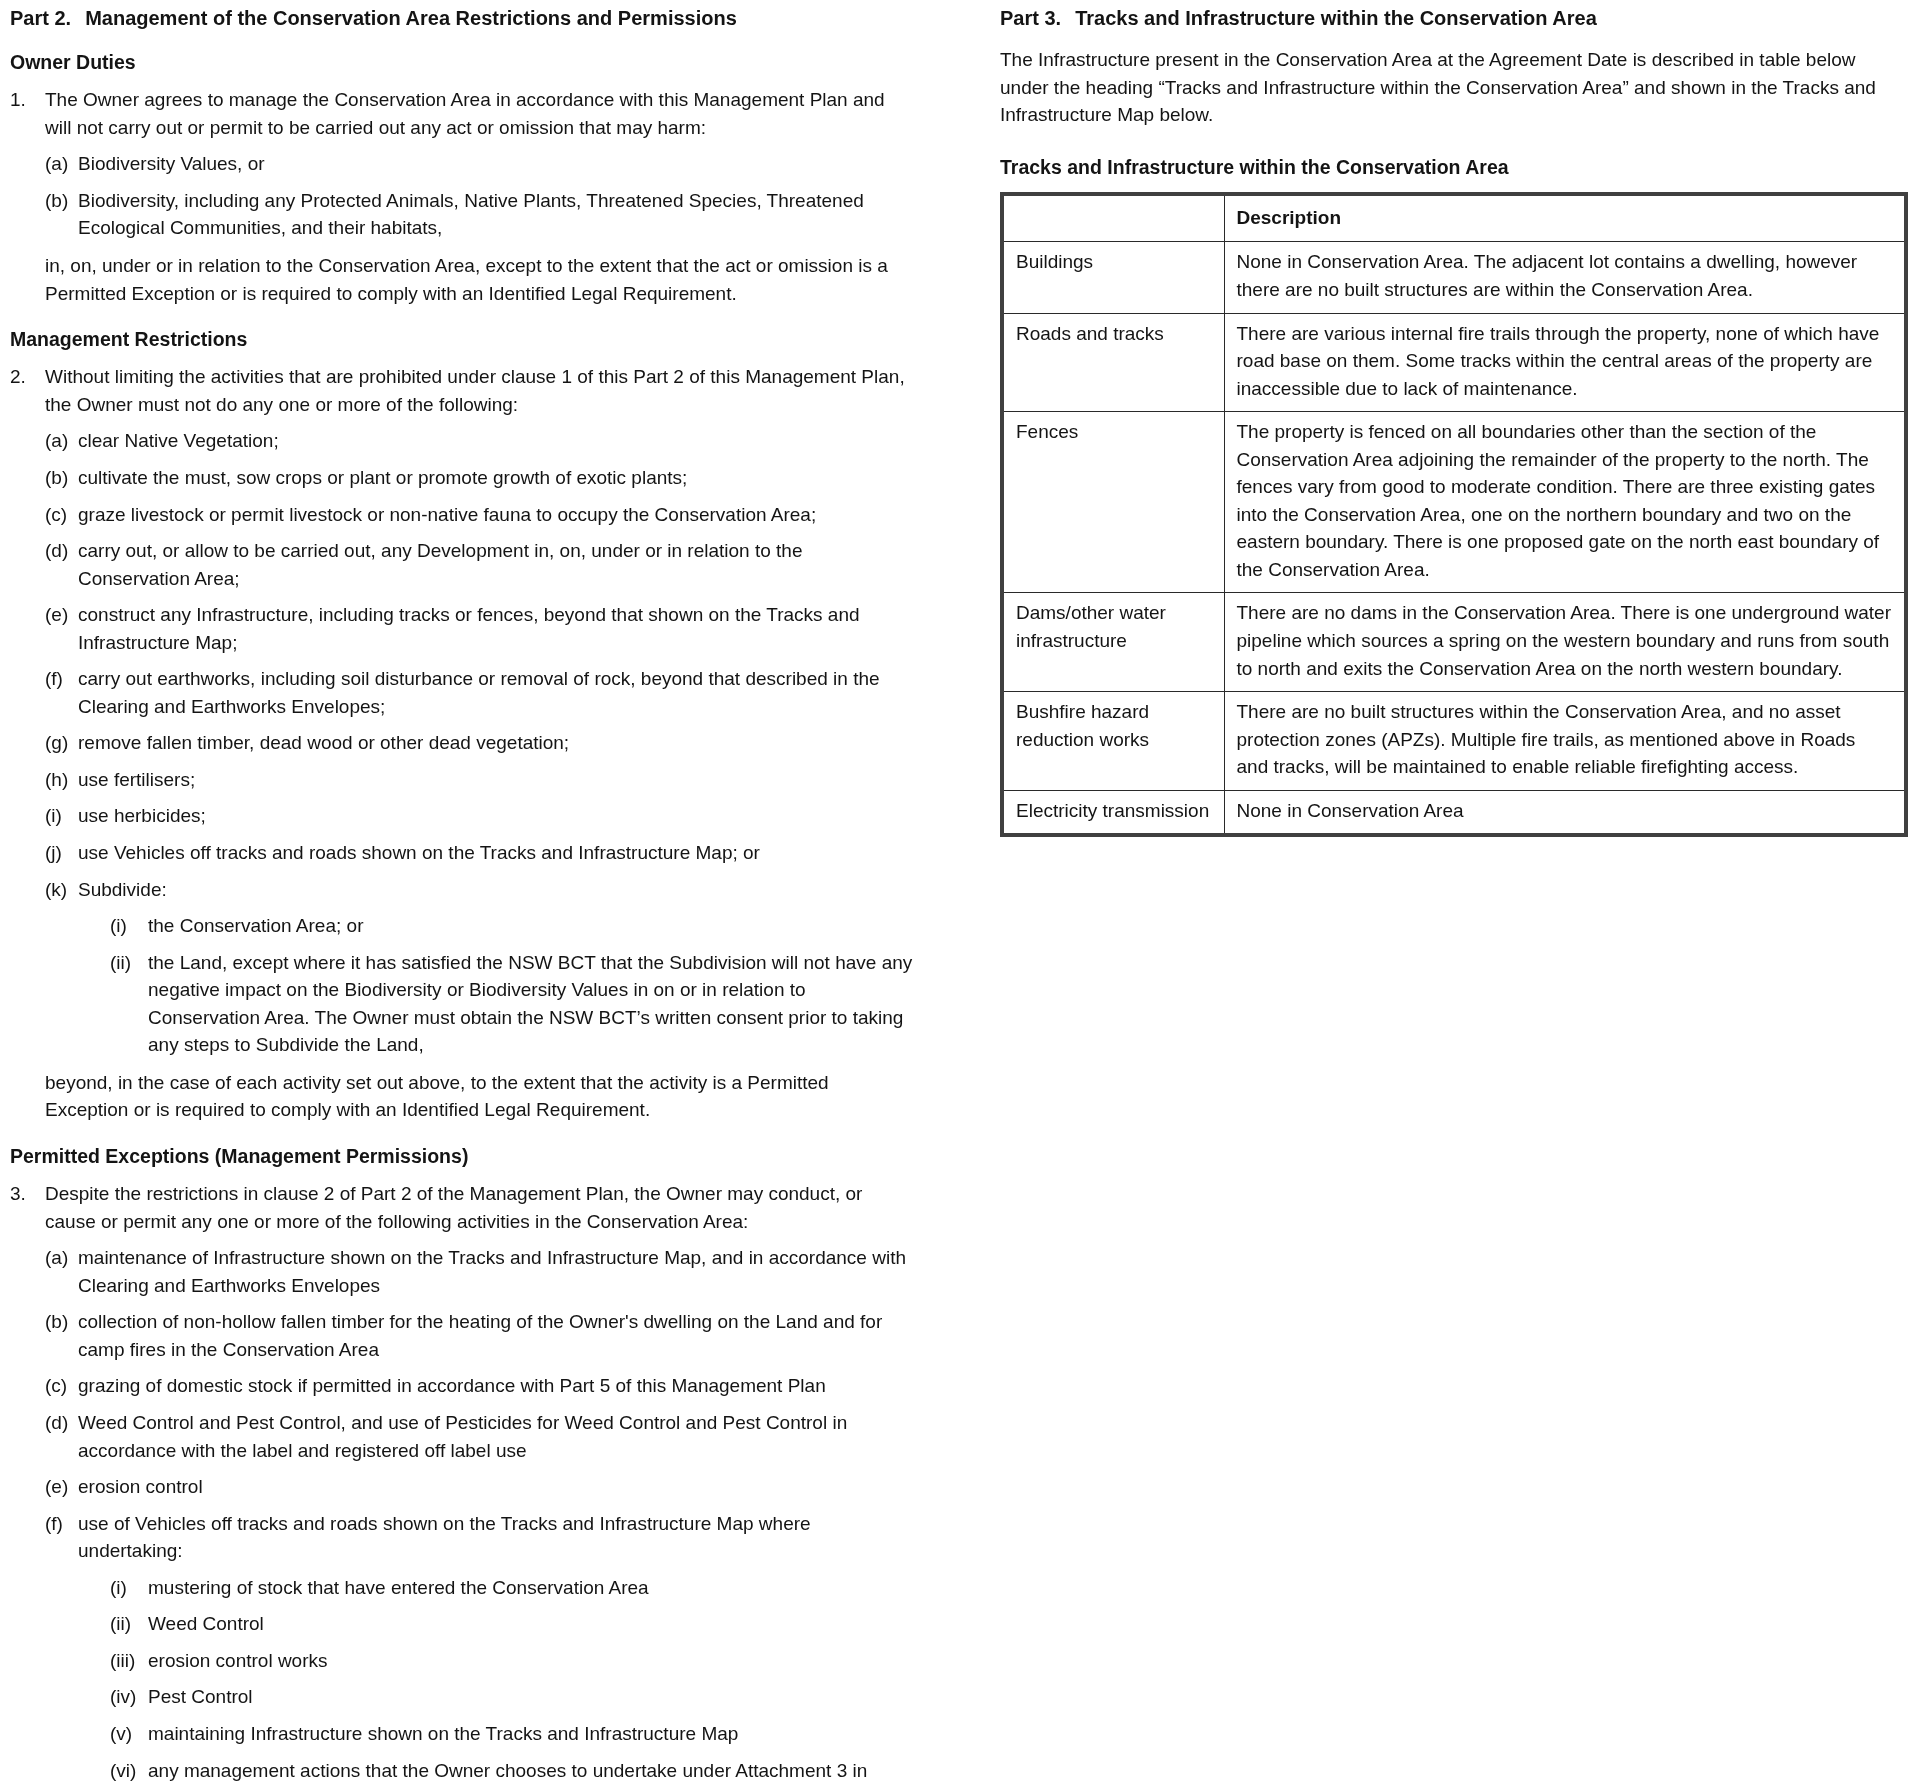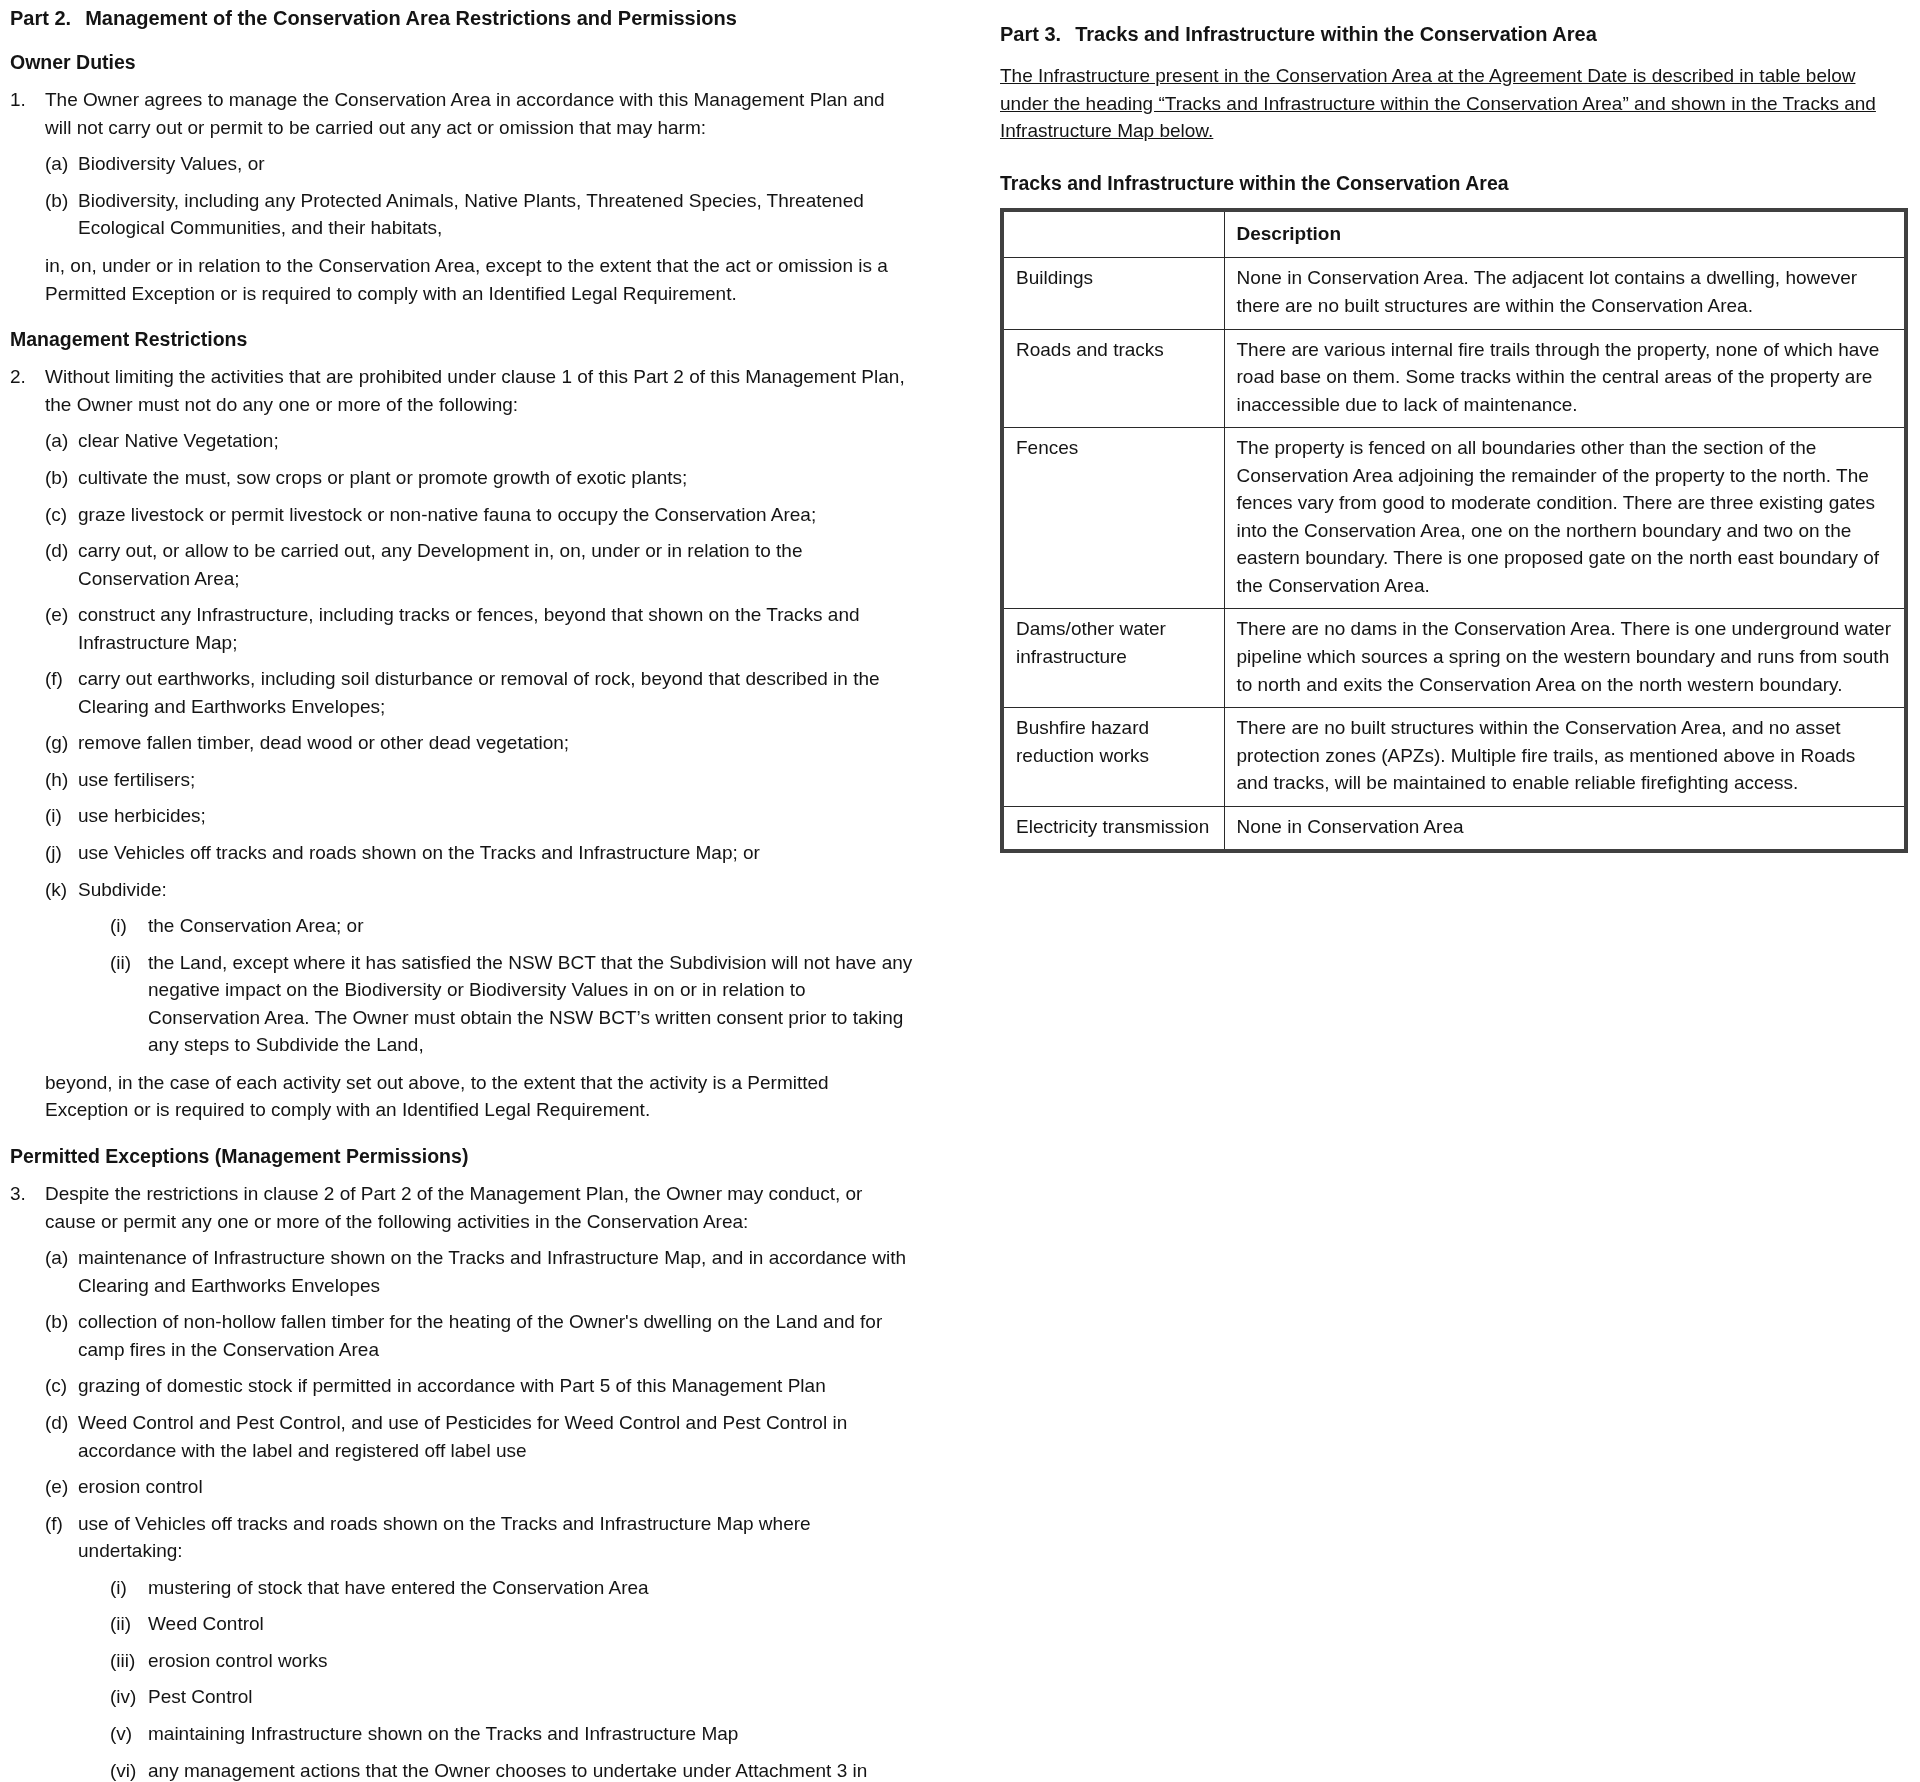--- a/index.html
+++ b/index.html
@@ -8,41 +8,41 @@
     width:1920px; height:1782px;
     background:#ffffff;
     color:#141414;
     font-family:"Liberation Sans", sans-serif;
     font-size:19px;
     line-height:1.45;
     overflow:hidden;
   }
   .page { position:relative; width:1608px; height:1782px; }
   .col-left  { position:absolute; left:10px;  top:4px; width:905px; }
-  .col-right { position:absolute; left:1000px; top:20px; width:908px; }
+  .col-right { position:absolute; left:1000px; top:4px; width:908px; }
 
   .part-heading { display:flex; font-weight:700; font-size:20px; margin:0 0 13px 0; }
   .part-heading .plabel { margin-right:14px; white-space:nowrap; }
   .sub-heading { font-weight:700; font-size:19.5px; margin:18px 0 10px 0; }
 
   .clause { display:flex; margin:0 0 6px 0; }
   .cnum  { width:35px; flex:none; }
   .cbody { flex:1; }
 
   .item { display:flex; margin:9px 0 0 0; }
   .ilabel { width:33px; flex:none; }
   .itext { flex:1; }
 
   .subitem { display:flex; margin:9px 0 0 65px; }
   .slabel { width:38px; flex:none; }
   .stext { flex:1; }
 
   .closing { margin:10px 0 0 0; }
 
-  .intro { margin:0 0 24px 0;text-decoration:underline; }
+  .intro { margin:0 0 24px 0; }
   .table-title { font-weight:700; font-size:19.5px; margin:0 0 11px 0; }
 
   table.infra { width:100%; border-collapse:collapse; border:4px solid #404040; }
   table.infra td, table.infra th {
     border:1.6px solid #2a2a2a;
     padding:6px 12px 9px 12px;
     vertical-align:top;
     text-align:left;
     font-size:19px;
     line-height:1.45;

